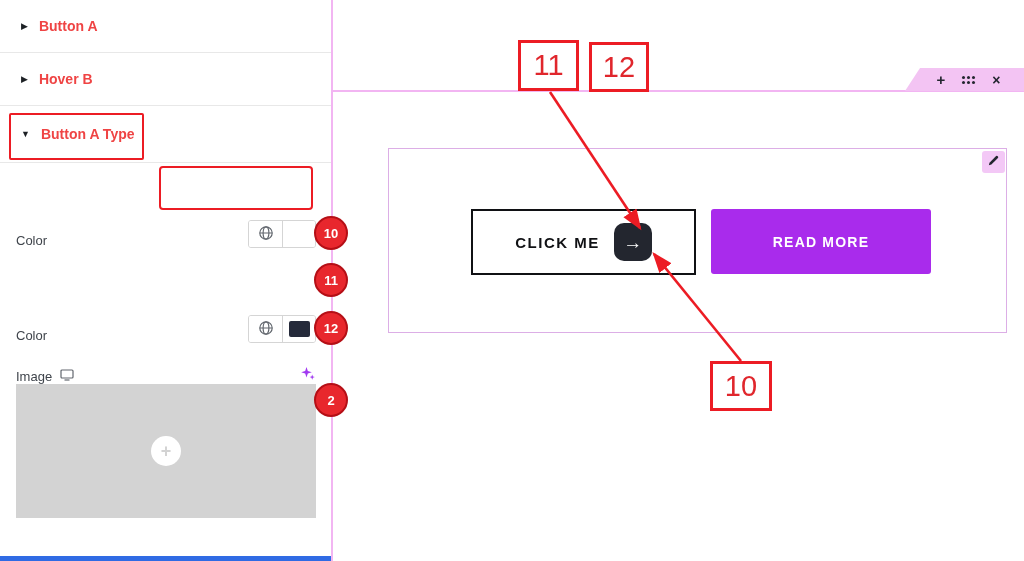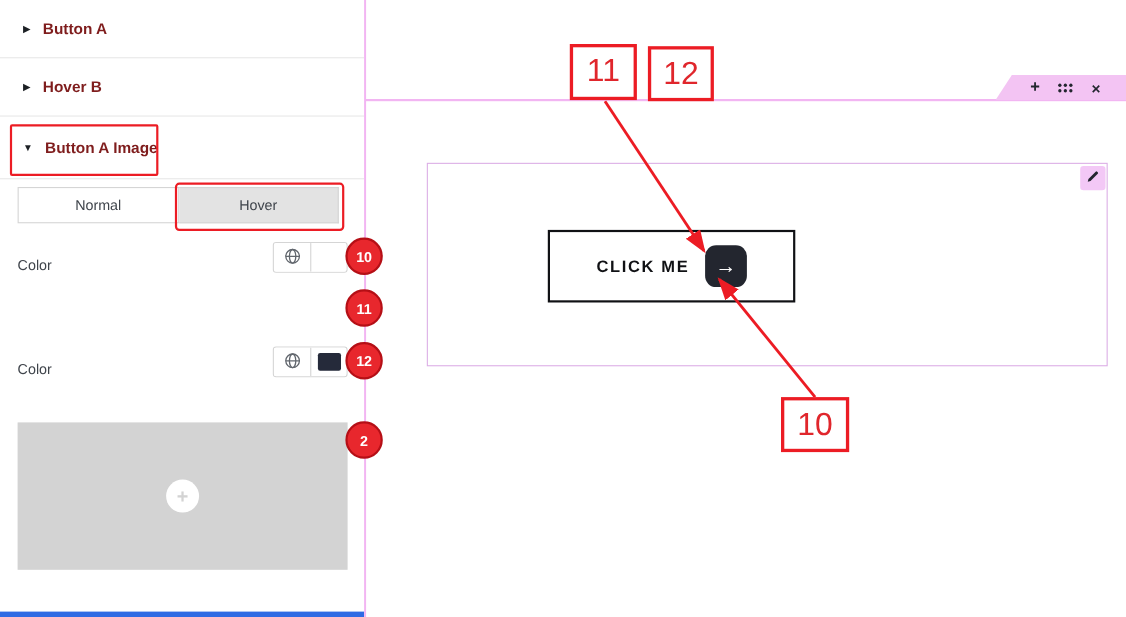--- a/index.html
+++ b/index.html
@@ -6,21 +6,21 @@
   .screen{
     position:relative;width:1024px;height:561px;overflow:hidden;
     font-family:"Liberation Sans",sans-serif;background:#ffffff;
   }
   
   .panel{position:absolute;left:0;top:0;width:332px;height:561px;background:#fff;}
   .panel-edge{position:absolute;left:331px;top:0;width:2px;height:561px;background:#f2b5f2;}
   .acc{position:absolute;left:0;width:331px;box-sizing:border-box;border-bottom:1px solid #e8e8e8;
        display:flex;align-items:center;gap:11px;padding-left:21px;cursor:pointer;}
   .acc .caret{font-size:9px;color:#1c2024;line-height:1;}
-  .acc .acc-label{font-size:14px;font-weight:bold;color:#7f1d1d;}
+  .acc .acc-label{font-size:14px;font-weight:bold;color:#ef4444;}
   .acc1{top:0;height:53px;}
   .acc2{top:53px;height:53px;}
   .acc3{top:106px;height:57px;}
   .anno-box{position:absolute;border:2px solid #ec1c24;background:transparent;pointer-events:none;}
   .anno-acc3{left:9px;top:113px;width:131px;height:43px;border-radius:2px;}
   .anno-hover{left:159px;top:166px;width:150px;height:40px;border-radius:4px;}
   .tabs{position:absolute;left:16px;top:170px;width:292px;height:33px;display:flex;}
   .tab{flex:1;display:flex;align-items:center;justify-content:center;font-size:13px;color:#3f444b;
        background:#fff;border:1px solid #d5d5d5;box-sizing:border-box;cursor:pointer;}
   .tab + .tab{border-left:none;}
@@ -59,21 +59,21 @@
   .tb-plus{font-size:15px;font-weight:bold;}
   .tb-close{font-size:14px;font-weight:bold;}
   .dots{display:grid;grid-template-columns:repeat(3,3px);grid-template-rows:repeat(2,3px);gap:2px;}
   .dots i{width:3px;height:3px;border-radius:50%;background:#23262f;}
   .section{position:absolute;left:388px;top:148px;width:619px;height:185px;
            border:1px solid #dcaee6;background:#fff;box-sizing:border-box;}
   .edit-handle{position:absolute;right:1px;top:2px;width:23px;height:22px;background:#f3c8f6;
                border:none;border-radius:3px;display:flex;align-items:center;justify-content:center;cursor:pointer;}
   .btn-clickme{position:absolute;left:82px;top:60px;width:225px;height:66px;background:#fff;
                border:2px solid #101114;box-sizing:border-box;display:flex;align-items:center;justify-content:center;
-               gap:14px;cursor:pointer;margin-left:27px;}
+               gap:14px;cursor:pointer;}
   .btn-clickme .lbl{font-size:15px;font-weight:bold;letter-spacing:1.5px;color:#101114;}
   .icon-chip{width:38px;height:38px;border-radius:10px;background:#23262f;color:#fff;
              display:flex;align-items:center;justify-content:center;font-size:19px;font-weight:bold;line-height:1;}
   .btn-readmore{position:absolute;left:322px;top:60px;width:220px;height:65px;background:#a92bec;
                 border:none;border-radius:3px;color:#fff;font-size:14px;font-weight:bold;letter-spacing:1.2px;
                 display:flex;align-items:center;justify-content:center;cursor:pointer;
                 font-family:"Liberation Sans",sans-serif;}
   
   .callout{position:absolute;background:#fff;border:3px solid #ec1c24;box-sizing:border-box;
            display:flex;align-items:center;justify-content:center;
@@ -95,27 +95,23 @@
       <span class="acc-label">Button A</span>
     </div>
 
     <div class="acc acc2">
       <span class="caret">▶</span>
       <span class="acc-label">Hover B</span>
     </div>
 
     <div class="acc acc3">
       <span class="caret">▼</span>
-      <span class="acc-label">Button A Image</span>
-    </div>
-
-    <div class="tabs">
-      <div class="tab">Normal</div>
-      <div class="tab active">Hover</div>
-    </div>
+      <span class="acc-label">Button A Type</span>
+    </div>
+
 
     <div class="ctl-row row1">
       <span class="ctl-label">Color</span>
       <div class="ctl-group">
         <button class="ctl-btn">
           <span>
             <svg width="16" height="16" viewBox="0 0 16 16">
                 <circle cx="8" cy="8" r="6.2" fill="none" stroke="#62676e" stroke-width="1.2"></circle>
                 <ellipse cx="8" cy="8" rx="2.9" ry="6.2" fill="none" stroke="#62676e" stroke-width="1.2"></ellipse>
                 <line x1="1.8" y1="8" x2="14.2" y2="8" stroke="#62676e" stroke-width="1.2"></line>
@@ -140,20 +136,39 @@
                 <line x1="1.8" y1="8" x2="14.2" y2="8" stroke="#62676e" stroke-width="1.2"></line>
               </svg>
           </span>
         </button>
         <button class="ctl-btn">
           <span class="swatch-inner swatch-navy"></span>
         </button>
       </div>
     </div>
 
+    <div class="ctl-row row4">
+      <span class="ctl-label">
+        <span>Image</span>
+        <span>
+          <svg width="14" height="12" viewBox="0 0 14 12">
+              <rect x="1" y="1" width="12" height="8" rx="1" fill="none" stroke="#62676e" stroke-width="1.2"></rect>
+              <line x1="4.5" y1="11" x2="9.5" y2="11" stroke="#62676e" stroke-width="1.2"></line>
+            </svg>
+        </span>
+      </span>
+      <button class="sparkle-btn">
+        <span>
+          <svg width="16" height="16" viewBox="0 0 16 16">
+              <path d="M6.5 2 L7.8 6 L11.8 7.3 L7.8 8.6 L6.5 12.6 L5.2 8.6 L1.2 7.3 L5.2 6 Z" fill="#a139f0"></path>
+              <path d="M12.2 9.5 L12.9 11.4 L14.8 12.1 L12.9 12.8 L12.2 14.7 L11.5 12.8 L9.6 12.1 L11.5 11.4 Z" fill="#a139f0"></path>
+            </svg>
+        </span>
+      </button>
+    </div>
 
     <div class="placeholder">
       <div class="ph-circle">
         <span>+</span>
       </div>
     </div>
 
     <div class="blue-bar"></div>
   </aside>
 
@@ -195,20 +210,21 @@
       </span>
     </button>
 
     <div class="btn-clickme">
       <span class="lbl">CLICK ME</span>
       <span class="icon-chip">
         <span>→</span>
       </span>
     </div>
 
+    <button class="btn-readmore">READ MORE</button>
   </section>
 
   <div class="callout co11">11</div>
   <div class="callout co12">12</div>
   <div class="callout co10">10</div>
 
   <svg class="arrow-layer" width="1024" height="561" viewBox="0 0 1024 561">
     <defs>
       <marker id="arrw" markerWidth="9" markerHeight="8" refX="7" refY="3" orient="auto" markerUnits="strokeWidth">
         <path d="M0,0 L8,3 L0,6 Z" fill="#ec1c24"></path>

